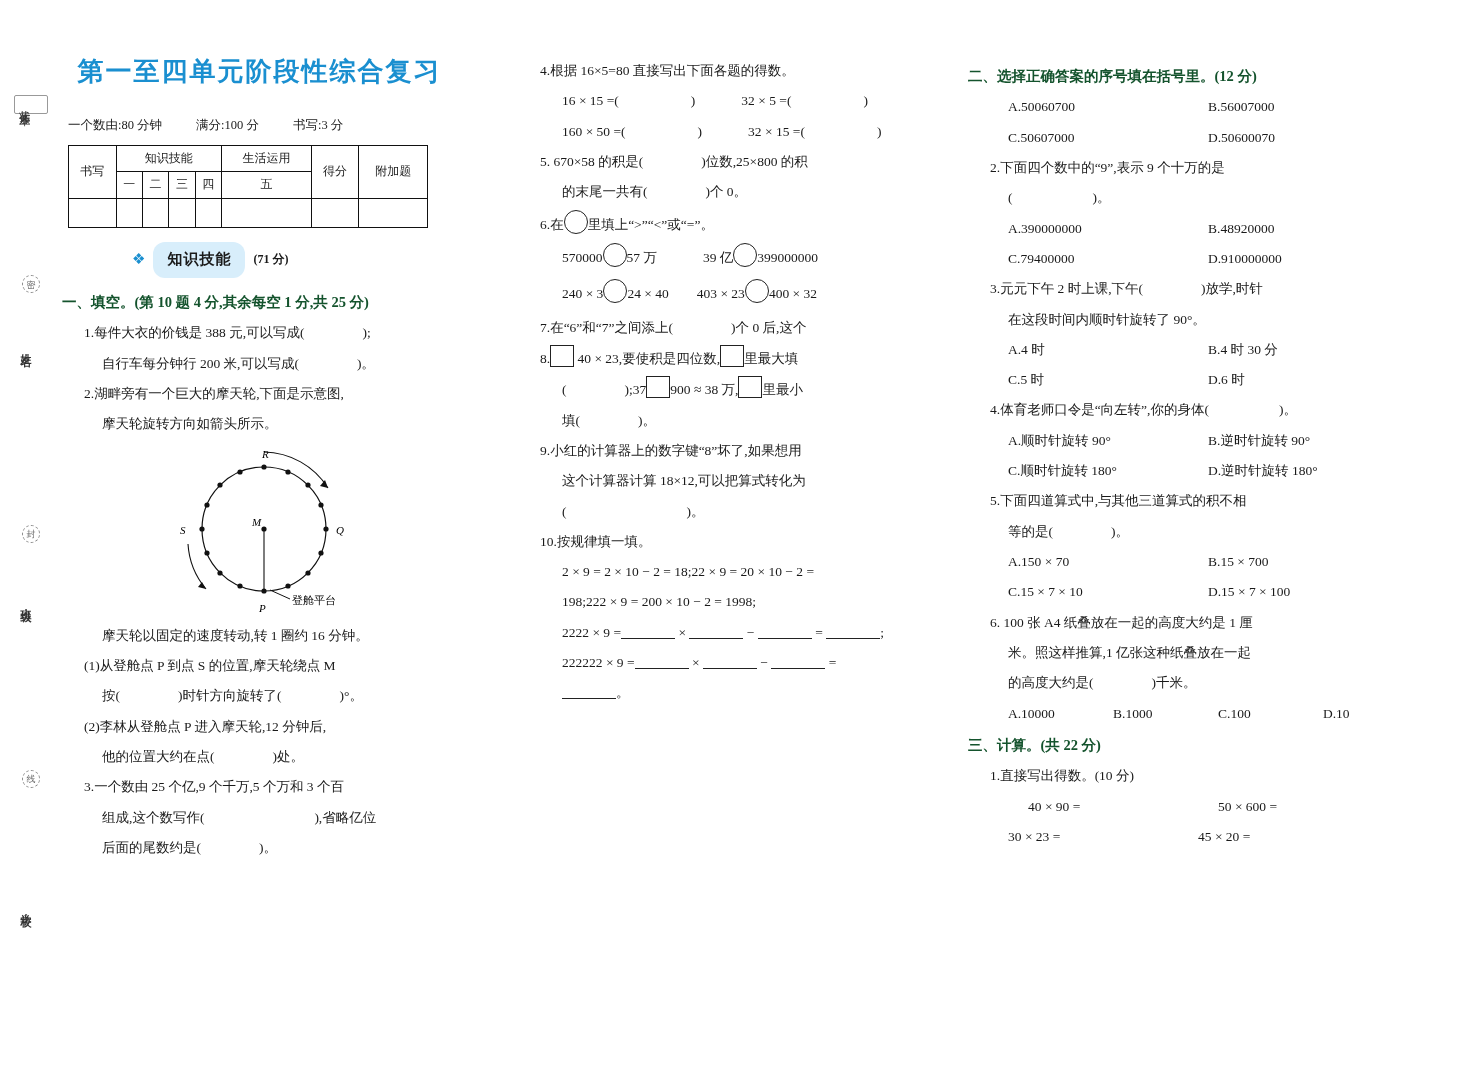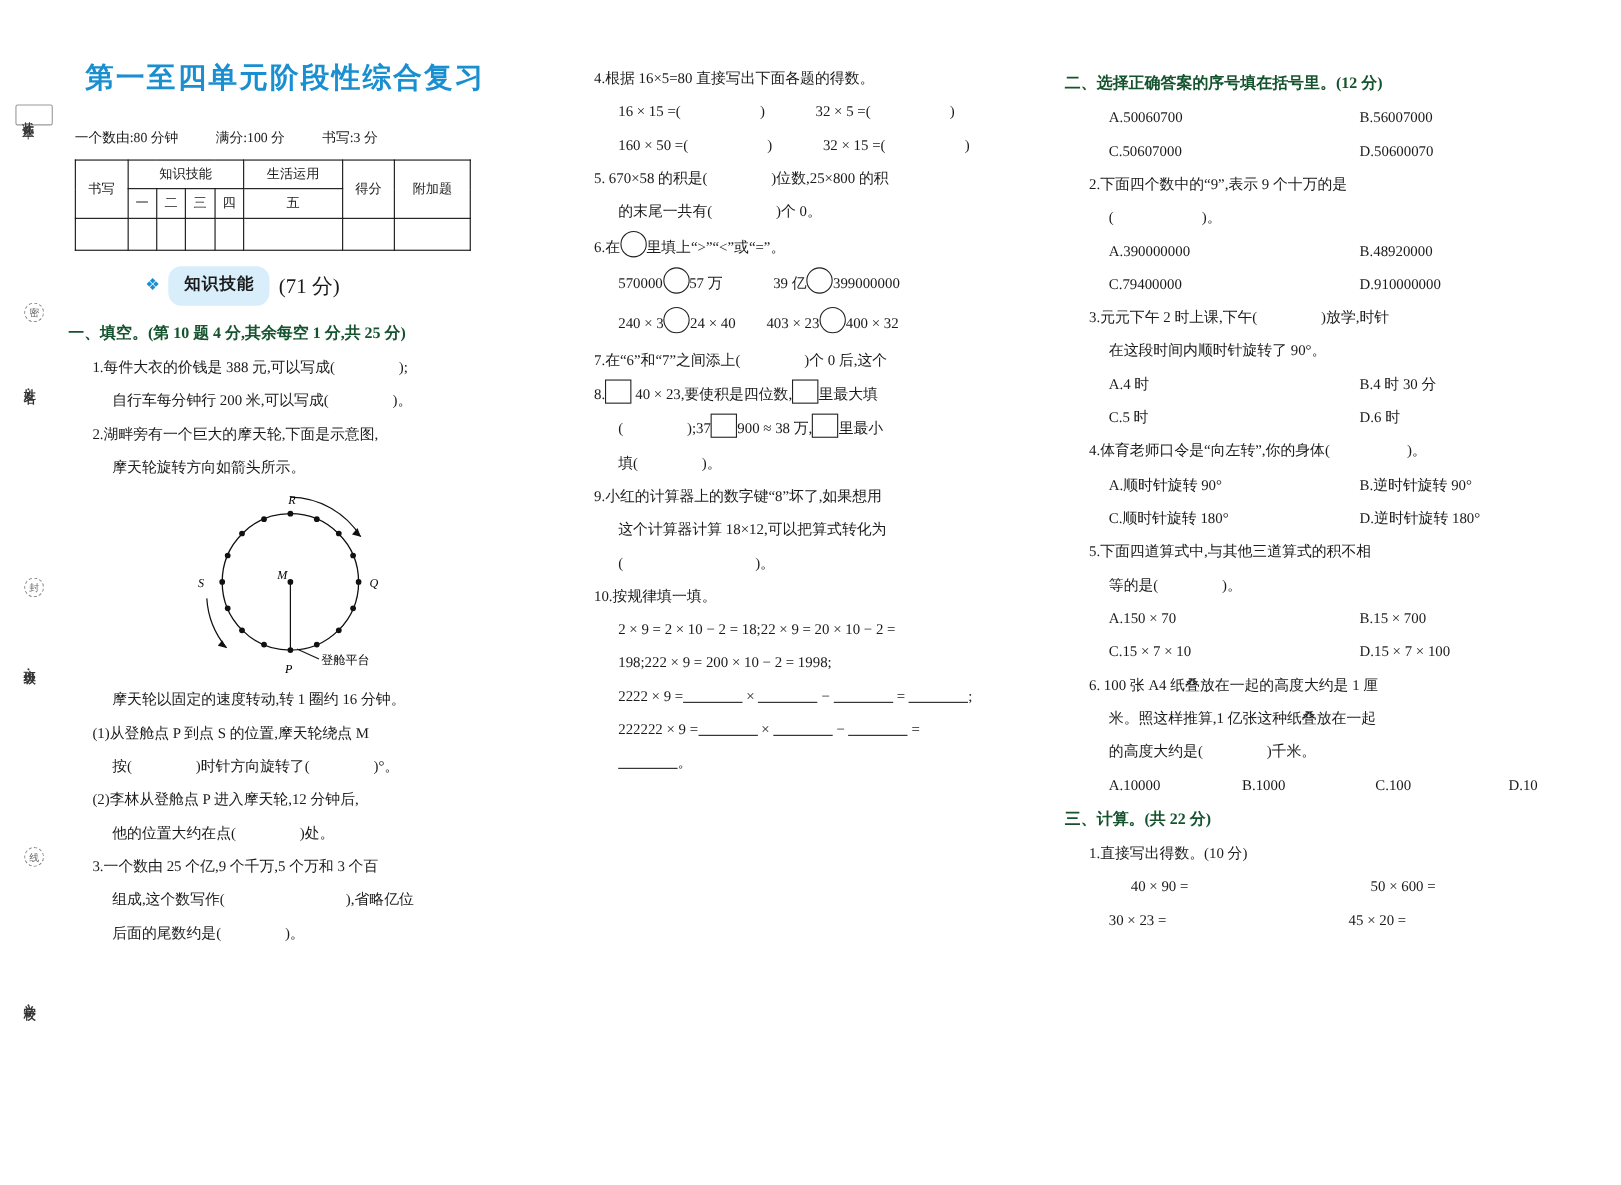--- a/index.html
+++ b/index.html
@@ -32,27 +32,27 @@
   }
   .meta{display:flex;gap:34px;font-size:12.5px;margin:0 0 8px 6px;}
 
   table.score{border-collapse:collapse;width:360px;margin:0 0 14px 6px;font-size:12px;}
   table.score td{border:1px solid #111;text-align:center;height:22px;}
   table.score td.h{height:23px;}
 
   .sec-pill{display:flex;align-items:center;gap:8px;margin:8px 0 10px 70px;}
   .pill{background:#d8eefb;border-radius:12px;padding:3px 14px 4px 14px;font-weight:bold;font-size:15px;color:#1a1a1a;letter-spacing:1px;}
   .pill-dot{color:#1a8fd0;font-size:15px;}
-  .pill-score{font-size:19px;}
+  .pill-score{font-size:12px;font-weight:bold;}
 
   .head{color:#14532d;font-weight:bold;font-size:14.5px;}
 
   .q{margin:4px 0 2px 0;text-indent:0;}
   .ind1{padding-left:22px;}
-  .ind2{padding-left:40px;gap:28px;}
+  .ind2{padding-left:40px;}
   .par{display:inline-block;min-width:58px;text-align:center;}
   .ul{display:inline-block;border-bottom:1px solid #222;min-width:54px;height:14px;vertical-align:-2px;}
   .box{display:inline-block;width:22px;height:20px;border:1px solid #222;vertical-align:-4px;}
   .circ{display:inline-block;width:22px;height:22px;border:1px solid #222;border-radius:50%;vertical-align:-5px;}
   .opts{display:flex;}
   .opts span{display:inline-block;}
   .o2{width:200px;}
   .o4{width:105px;}
   .sp{display:inline-block;width:46px;}
 

